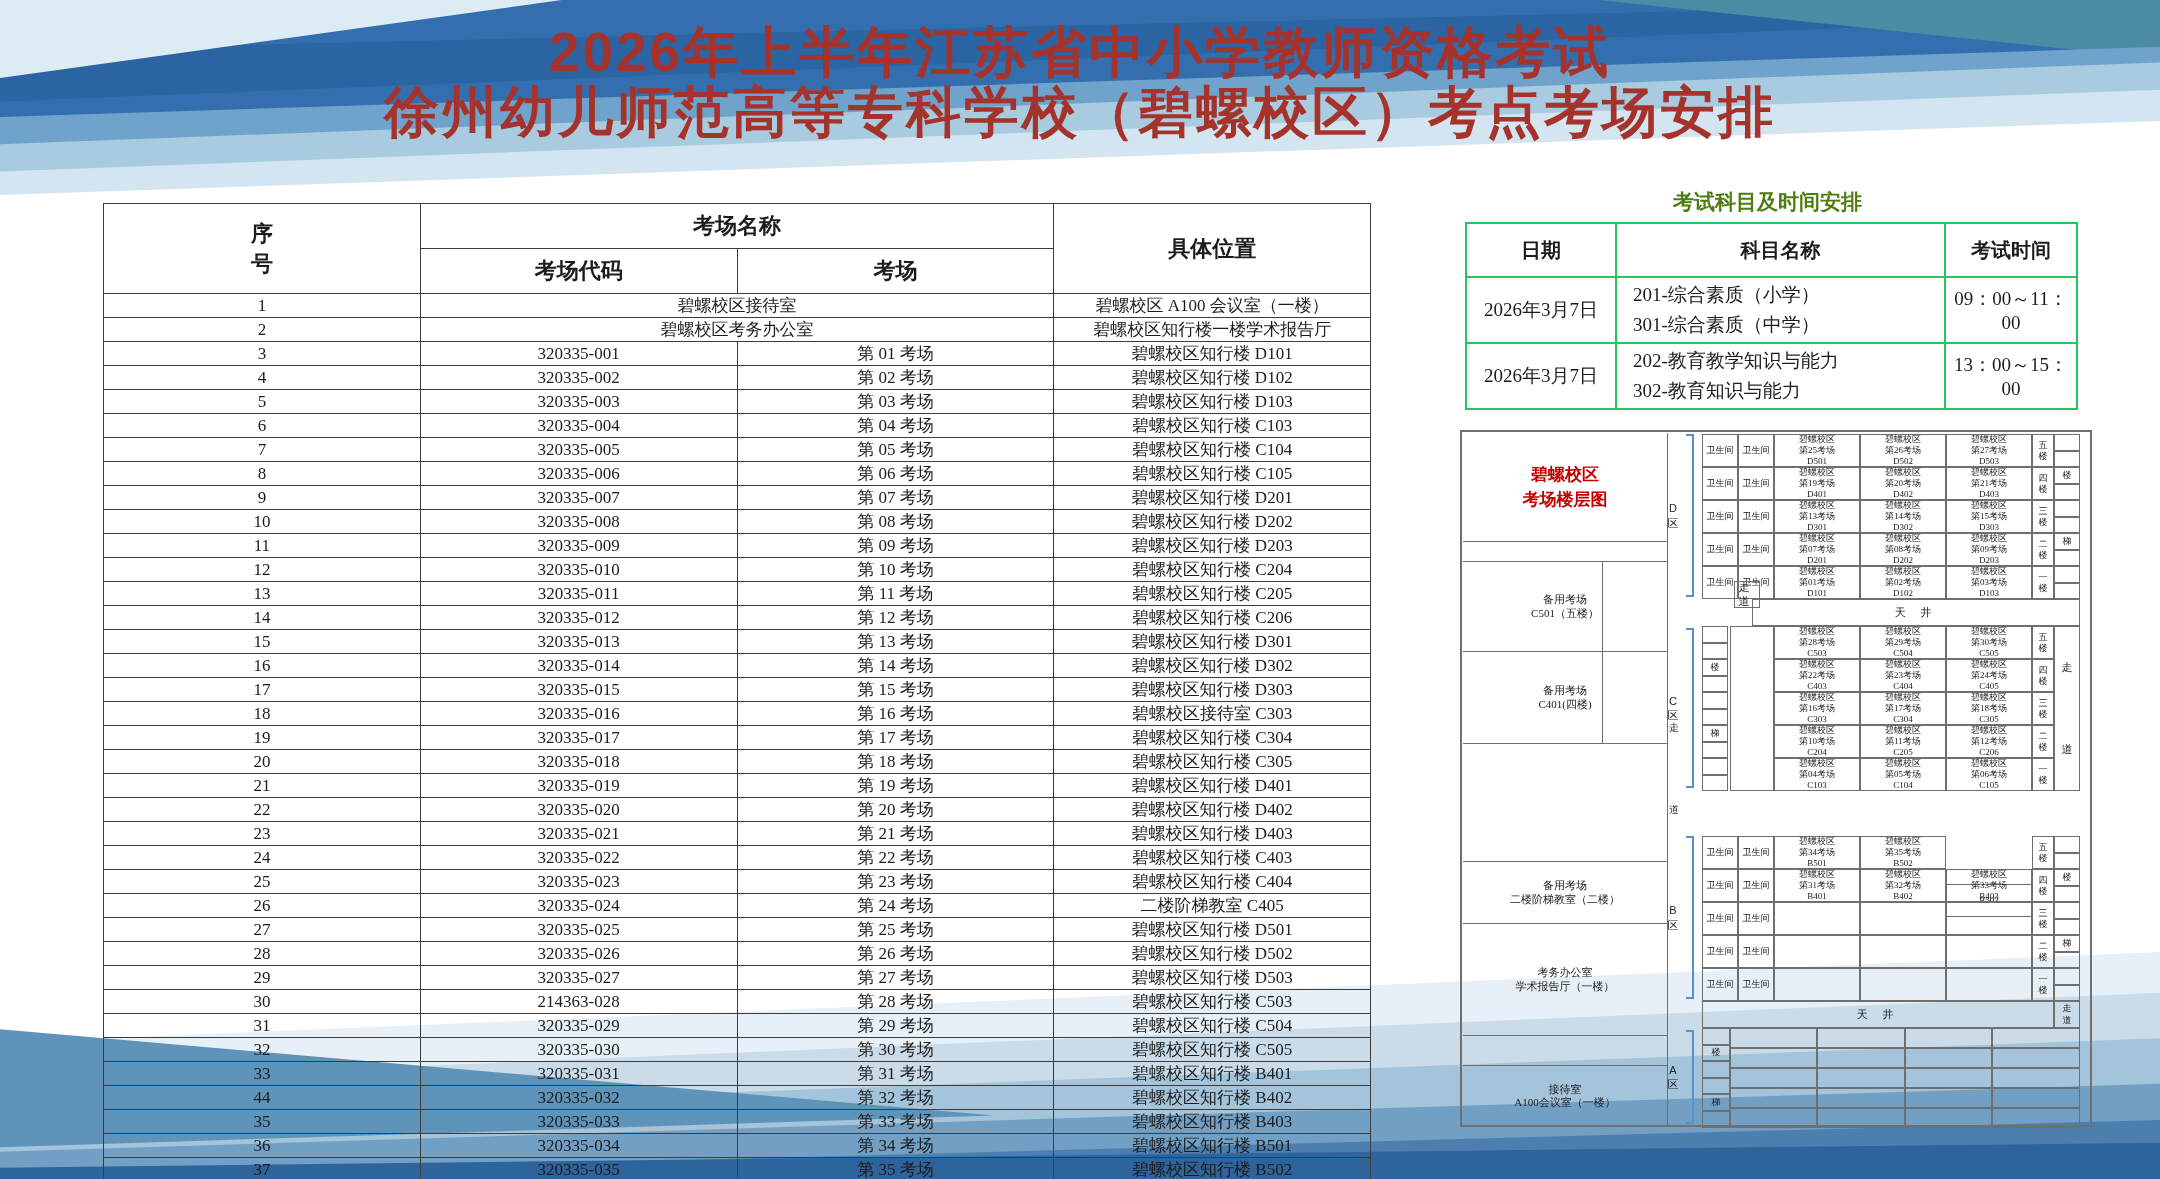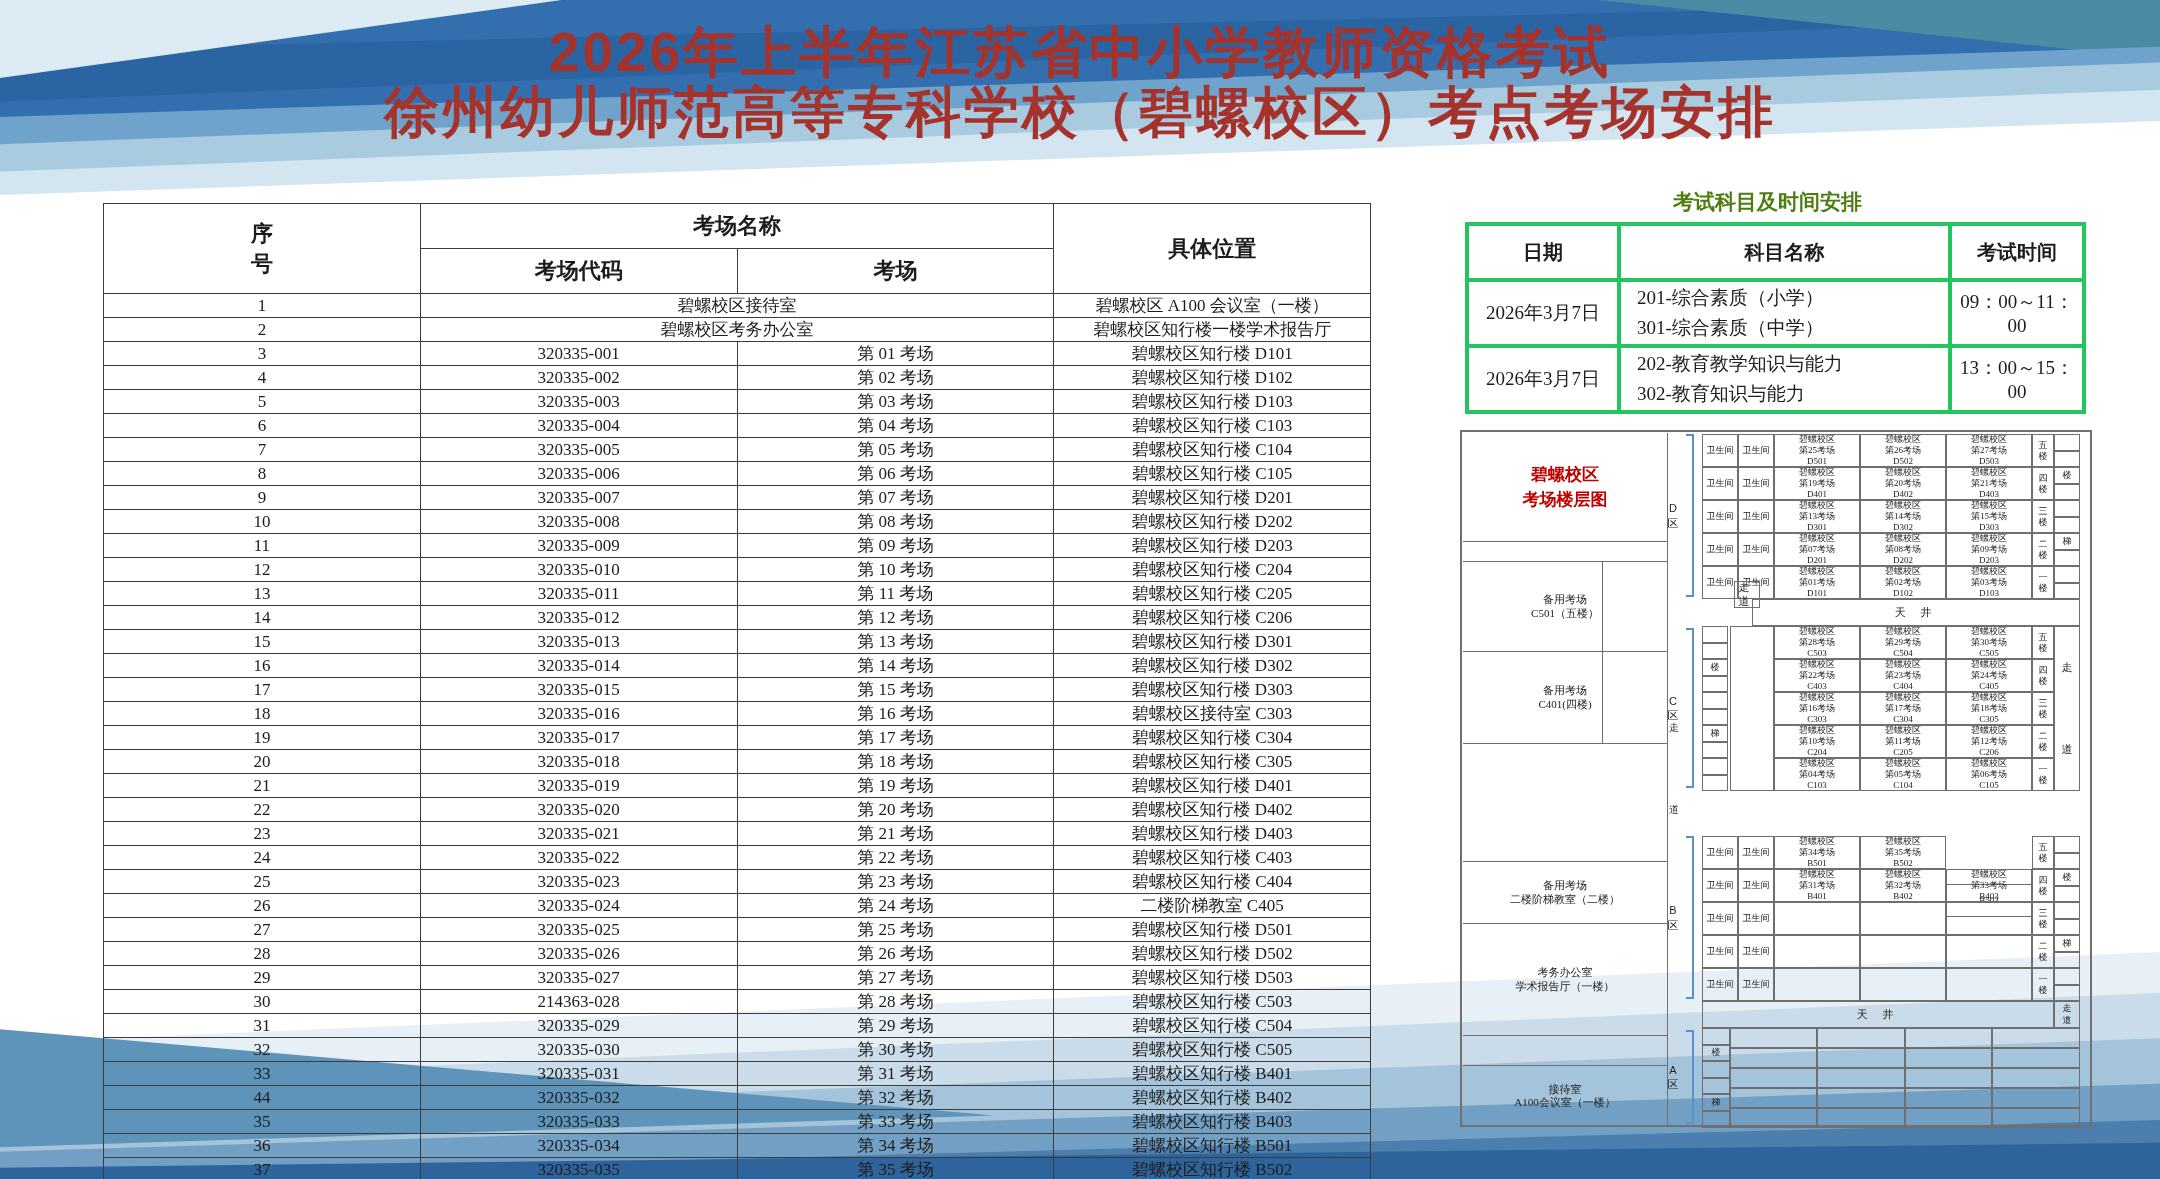--- a/index.html
+++ b/index.html
@@ -35,21 +35,21 @@
   #exam-table td,#exam-table th{border:1px solid #3c3c3c;text-align:center;vertical-align:middle;
      font-size:17px;color:#1c1c1c;padding:0;overflow:hidden;white-space:pre-line;}
   #exam-table th{font-size:22px;font-weight:700;}
   #exam-table .hrow{height:45px;}
   #exam-table .drow{height:21.1px;}
   
   #schedule-title{position:absolute;left:1465px;top:188px;width:605px;text-align:center;z-index:2;
      font-size:21px;font-weight:700;}
   #schedule-table{position:absolute;left:1465px;top:222px;z-index:2;border-collapse:collapse;
      table-layout:fixed;width:605px;}
-  #schedule-table td,#schedule-table th{border:4px solid #22c55e;color:#1c1c1c;vertical-align:middle;
+  #schedule-table td,#schedule-table th{border:2px solid #22c55e;color:#1c1c1c;vertical-align:middle;
      text-align:center;font-size:19px;padding:0;}
   #schedule-table th{font-size:20px;font-weight:700;height:52px;}
   #schedule-table .srow{height:66px;}
   .subj-cell{text-align:left !important;}
   .subj-line{padding-left:16px;line-height:30px;}
   
   #floor-plan{position:absolute;left:1460px;top:430px;width:632px;height:697px;z-index:2;
      border:2px solid #707070;box-sizing:border-box;}
   .fp-box{position:absolute;box-sizing:border-box;border:1px solid #6f6f6f;
      display:flex;align-items:center;justify-content:center;text-align:center;

